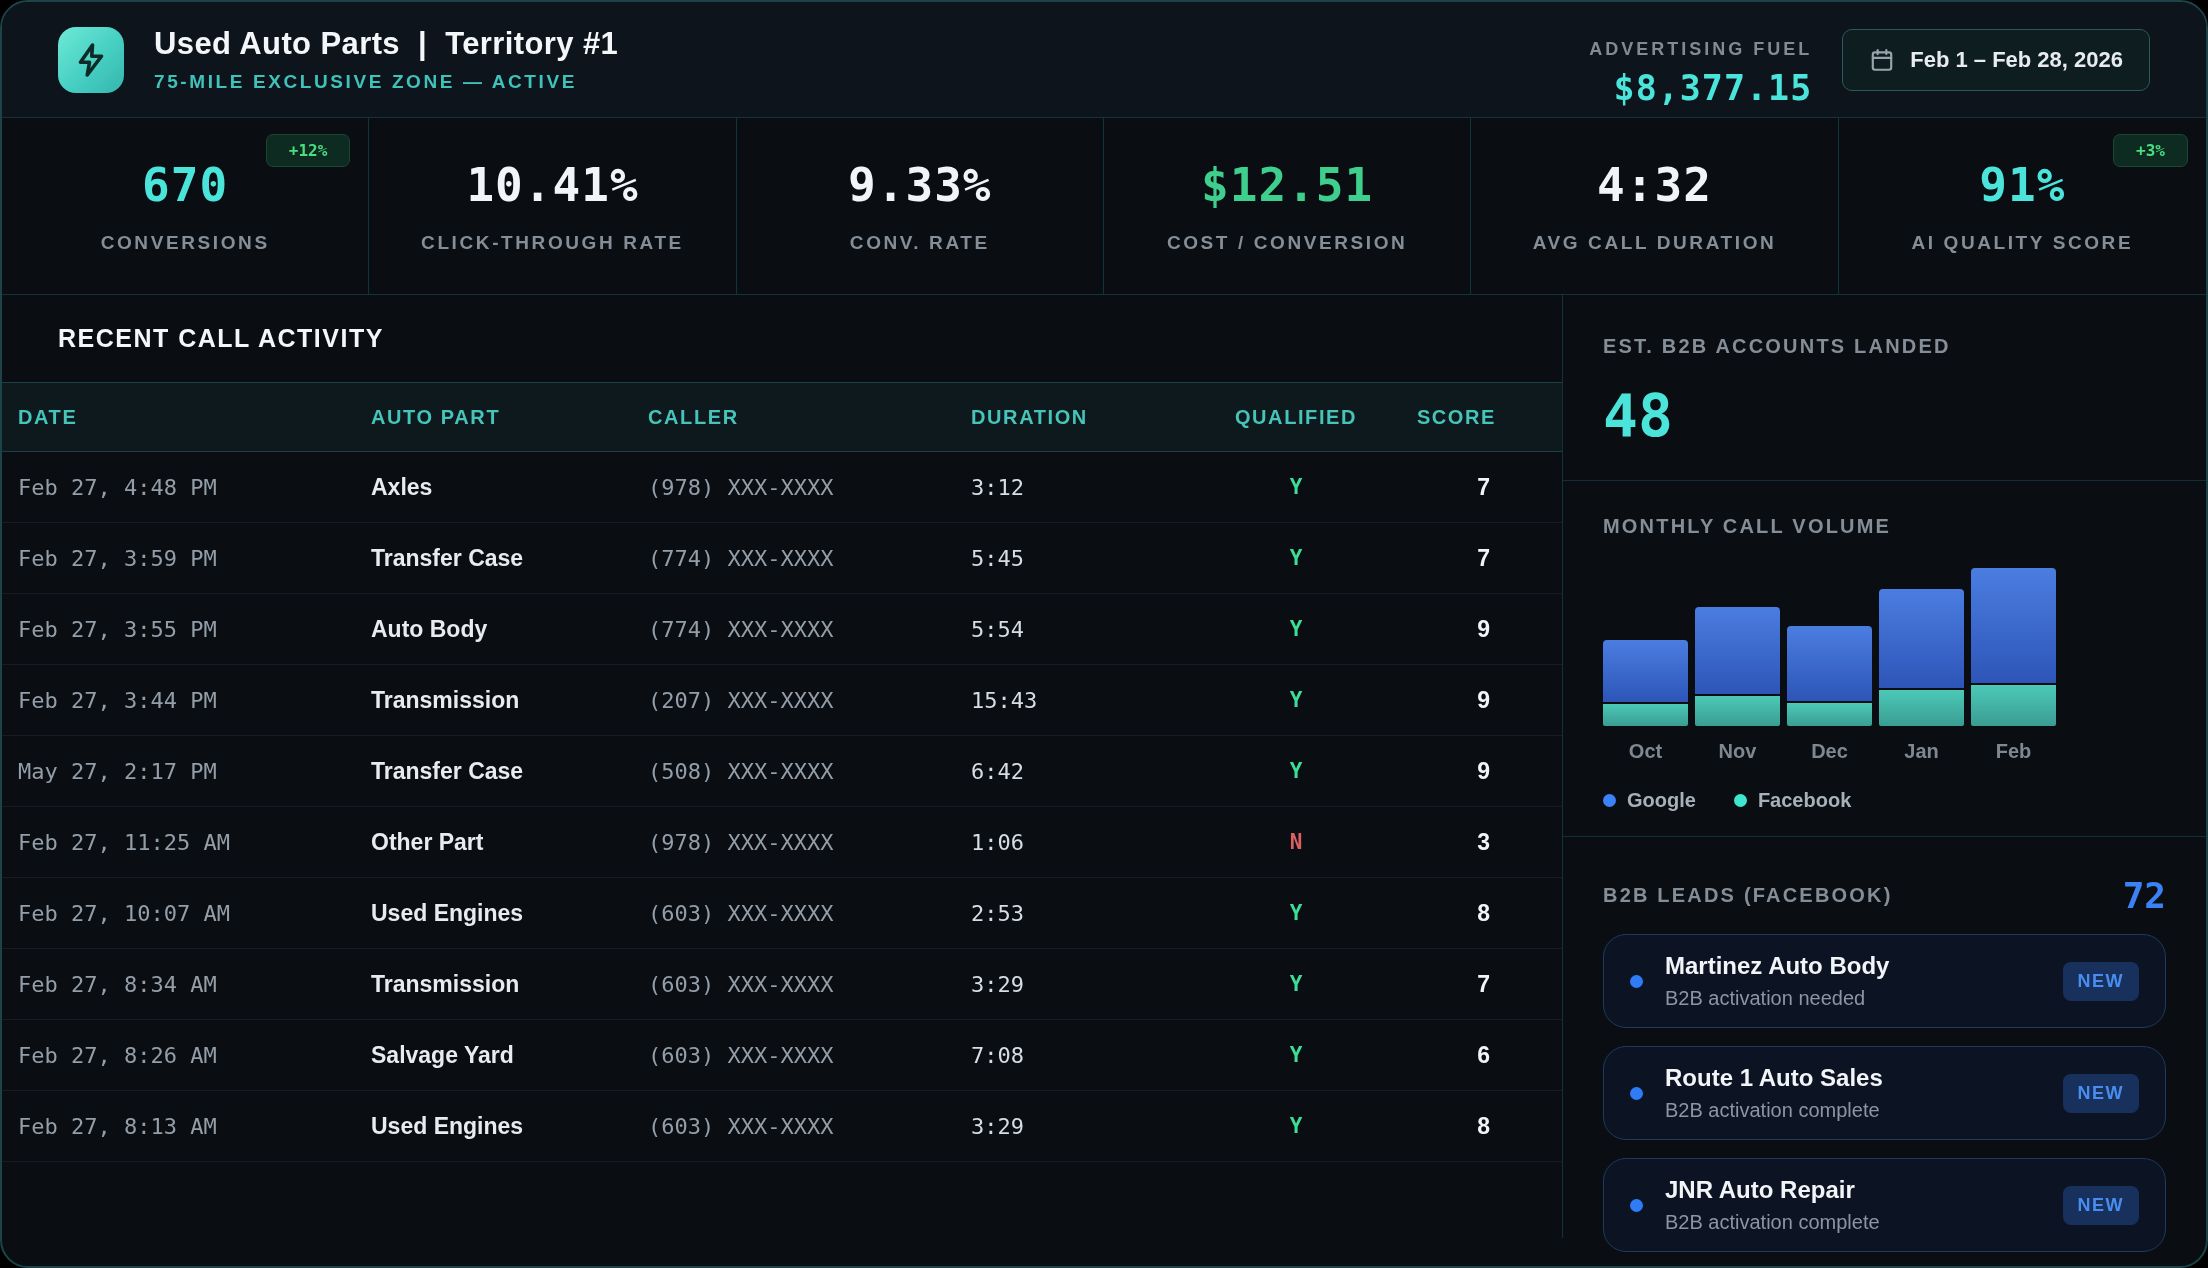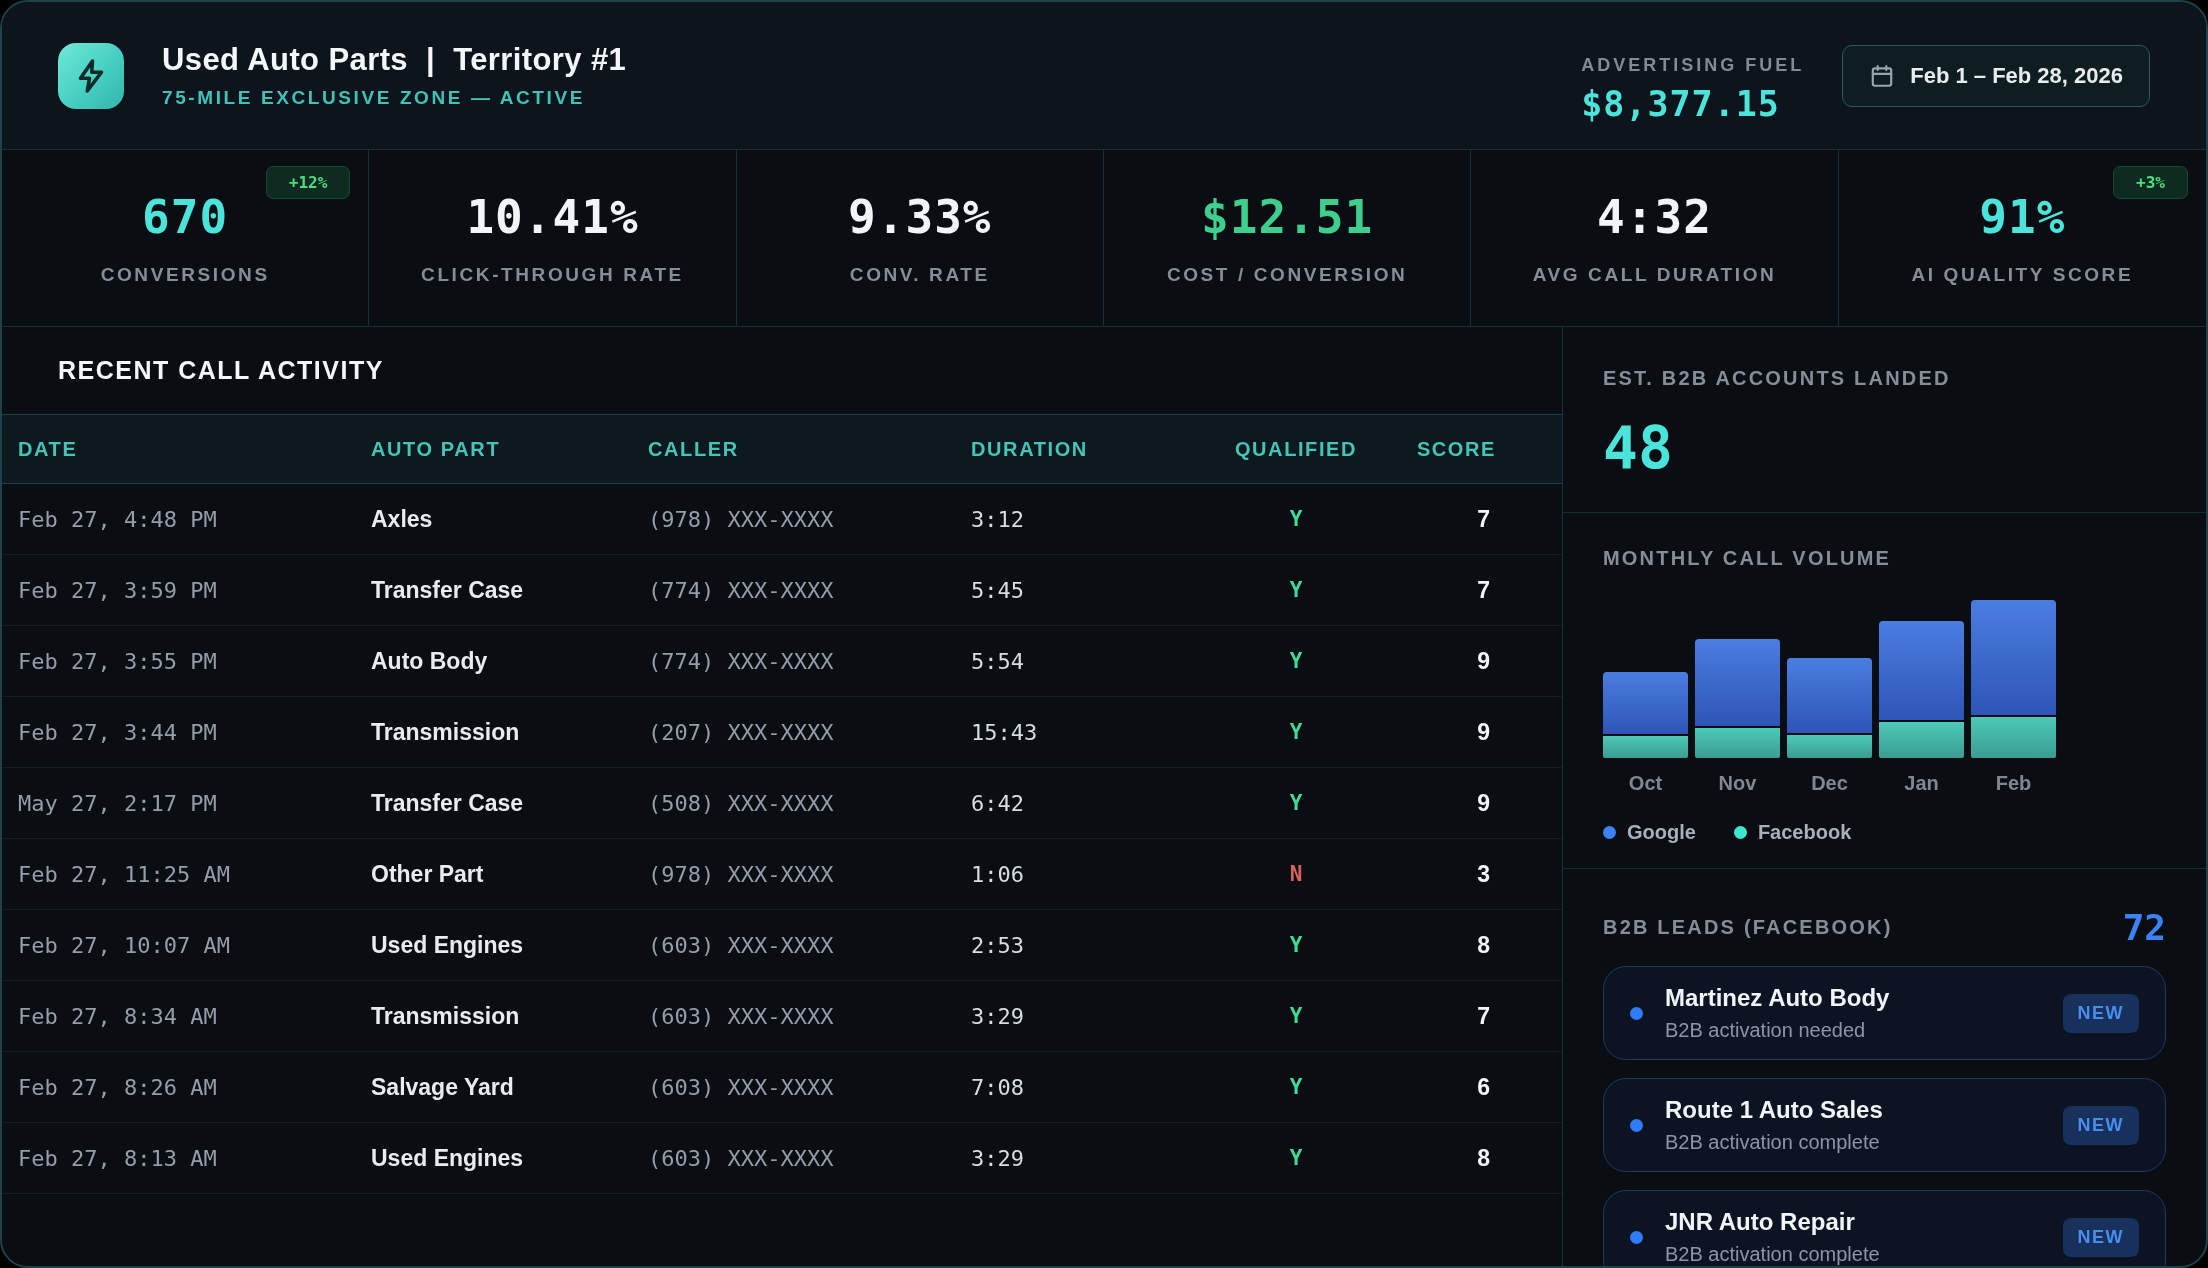--- a/index.html
+++ b/index.html
@@ -7,33 +7,33 @@
   body { font-family:"Liberation Sans", sans-serif; }
 
   .frame{
     position:relative; width:2208px; height:1268px;
     background:#0a0e13; border:2px solid #1c4348; border-radius:28px;
     overflow:hidden; color:#e8ecef;
   }
 
   
   .topbar{
-    height:148px; background:#0e141b; border-bottom:1px solid #143338;
-    display:flex; align-items:center; padding:0 56px;gap:8px;
+    height:116px; background:#0e141b; border-bottom:1px solid #143338;
+    display:flex; align-items:center; padding:0 56px;
   }
   .logo{
     width:66px; height:66px; border-radius:18px; flex:0 0 auto;
     background:linear-gradient(135deg,#6fe9d6 0%,#46cfc2 55%,#35b6ad 100%);
     display:flex; align-items:center; justify-content:center;
   }
   .title-block{ margin-left:30px; }
   .app-title{ font-size:31px; font-weight:bold; color:#f4f7f9; letter-spacing:.4px; white-space:pre; }
   .app-subtitle{ margin-top:9px; font-size:19px; font-weight:bold; letter-spacing:2.6px; color:#3fc2b9; }
   .top-spacer{ flex:1; }
-  .fuel-block{ margin-right:30px;margin-top:28px; }
+  .fuel-block{ text-align:right; margin-right:30px;margin-top:28px; }
   .fuel-label{ font-size:18px; font-weight:bold; letter-spacing:3px; color:#828b94; }
   .fuel-value{ margin-top:8px; font-family:"DejaVu Sans Mono", monospace; font-weight:bold; font-size:35px; color:#4ae4da; letter-spacing:1px; }
   .date-chip{
     display:flex; align-items:center; gap:15px;
     border:1px solid #2c5a58; background:#0e1d20; border-radius:10px;
     padding:17px 26px; cursor:pointer;
   }
   .date-chip span{ font-size:22px; font-weight:bold; color:#e8ecef; white-space:pre; }
 
   

